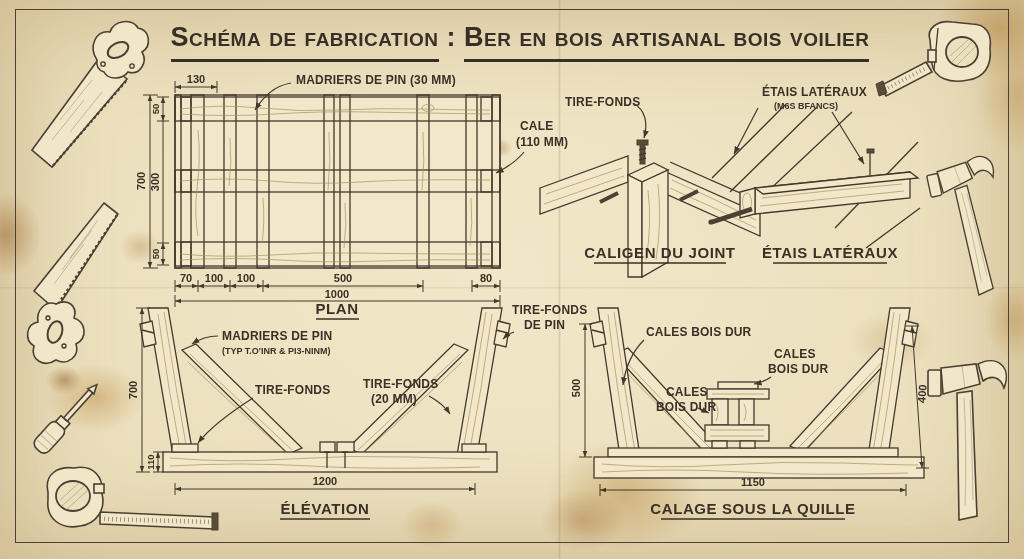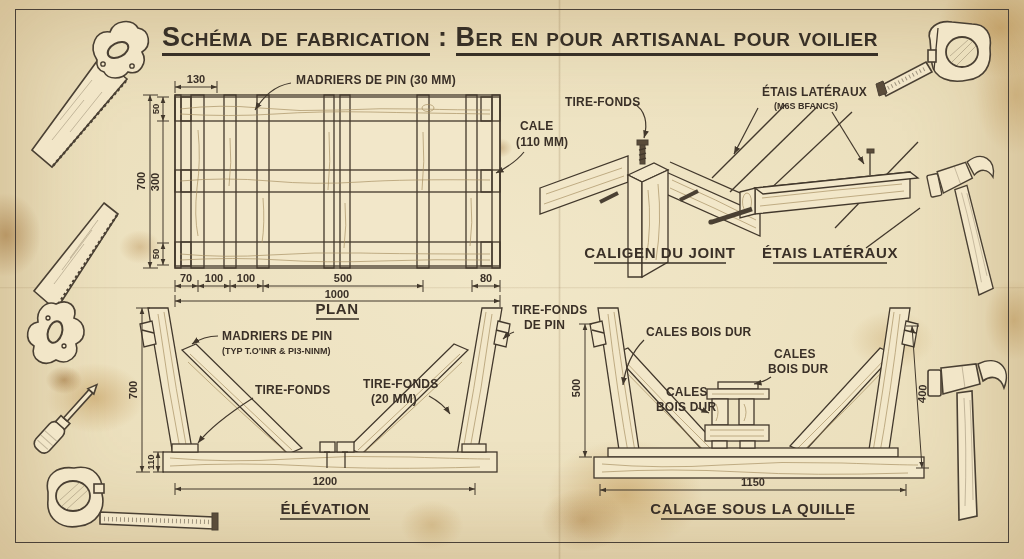--- a/index.html
+++ b/index.html
@@ -31,21 +31,21 @@
     background:linear-gradient(90deg,transparent,rgba(115,85,45,.18),transparent);}
   .crease-h{position:absolute;left:0;top:287px;width:1024px;height:2px;z-index:2;pointer-events:none;
     background:linear-gradient(rgba(115,85,45,.14),transparent);}
   .frame{position:absolute;left:15px;top:9px;width:992px;height:532px;z-index:3;
     border:1.6px solid #4c4136;pointer-events:none;}
   .title{
     position:absolute;left:150px;top:22px;width:740px;z-index:5;text-align:center;
     font-variant:small-caps;font-weight:700;font-size:27px;letter-spacing:.5px;color:#383026;
     white-space:nowrap;
   }
-  .title .u{border-bottom:3px solid #383026;padding-bottom:1px}
+  .title .u{border-bottom:3px solid #383026;padding-bottom:7px}
   .title .sep{padding:0 8px}
   .dwg{position:absolute;overflow:visible;z-index:4}
   .toolsvg{position:absolute;left:0;top:0;z-index:3;pointer-events:none}
   svg text{fill:#3a3027;font-family:"Liberation Sans",sans-serif}
   .lbl{font-size:12px;font-weight:700;letter-spacing:.2px}
   .lbl-sm{font-size:9px;font-weight:700}
   .dim{font-size:11px;font-weight:700}
   .dim-sm{font-size:9.5px;font-weight:700}
   .cap{font-size:15px;font-weight:700;letter-spacing:.6px}
   .ink{stroke:#42382c;fill:none;stroke-width:1.3}
@@ -62,21 +62,21 @@
 </head>
 <body>
 
 <div class="stains"></div>
 <div class="vignette"></div>
 <div class="crease-v"></div>
 <div class="crease-h"></div>
 <div class="frame"></div>
 
 <div class="title">
-  <span class="u">Schéma de fabrication</span><span class="sep">:</span><span class="u">Ber en pour artisanal pour voilier</span>
+  <span class="u">Schéma de fabrication</span><span class="sep">:</span><span class="u">Ber en bois artisanal bois voilier</span>
 </div>
 
 <svg class="dwg" style="left:128px;top:68px" width="412" height="252" viewBox="0 0 412 252">
   <defs>
     <marker id="aP" viewBox="0 0 10 10" refX="9" refY="5" markerWidth="7" markerHeight="7" orient="auto-start-reverse">
         <path d="M0,1.5 L9,5 L0,8.5 Z" fill="#42382c"></path>
       </marker>
     <pattern id="hP" width="5" height="5" patternUnits="userSpaceOnUse" patternTransform="rotate(45)">
         <line x1="0" y1="0" x2="0" y2="5" class="hatchline"></line>
       </pattern>

